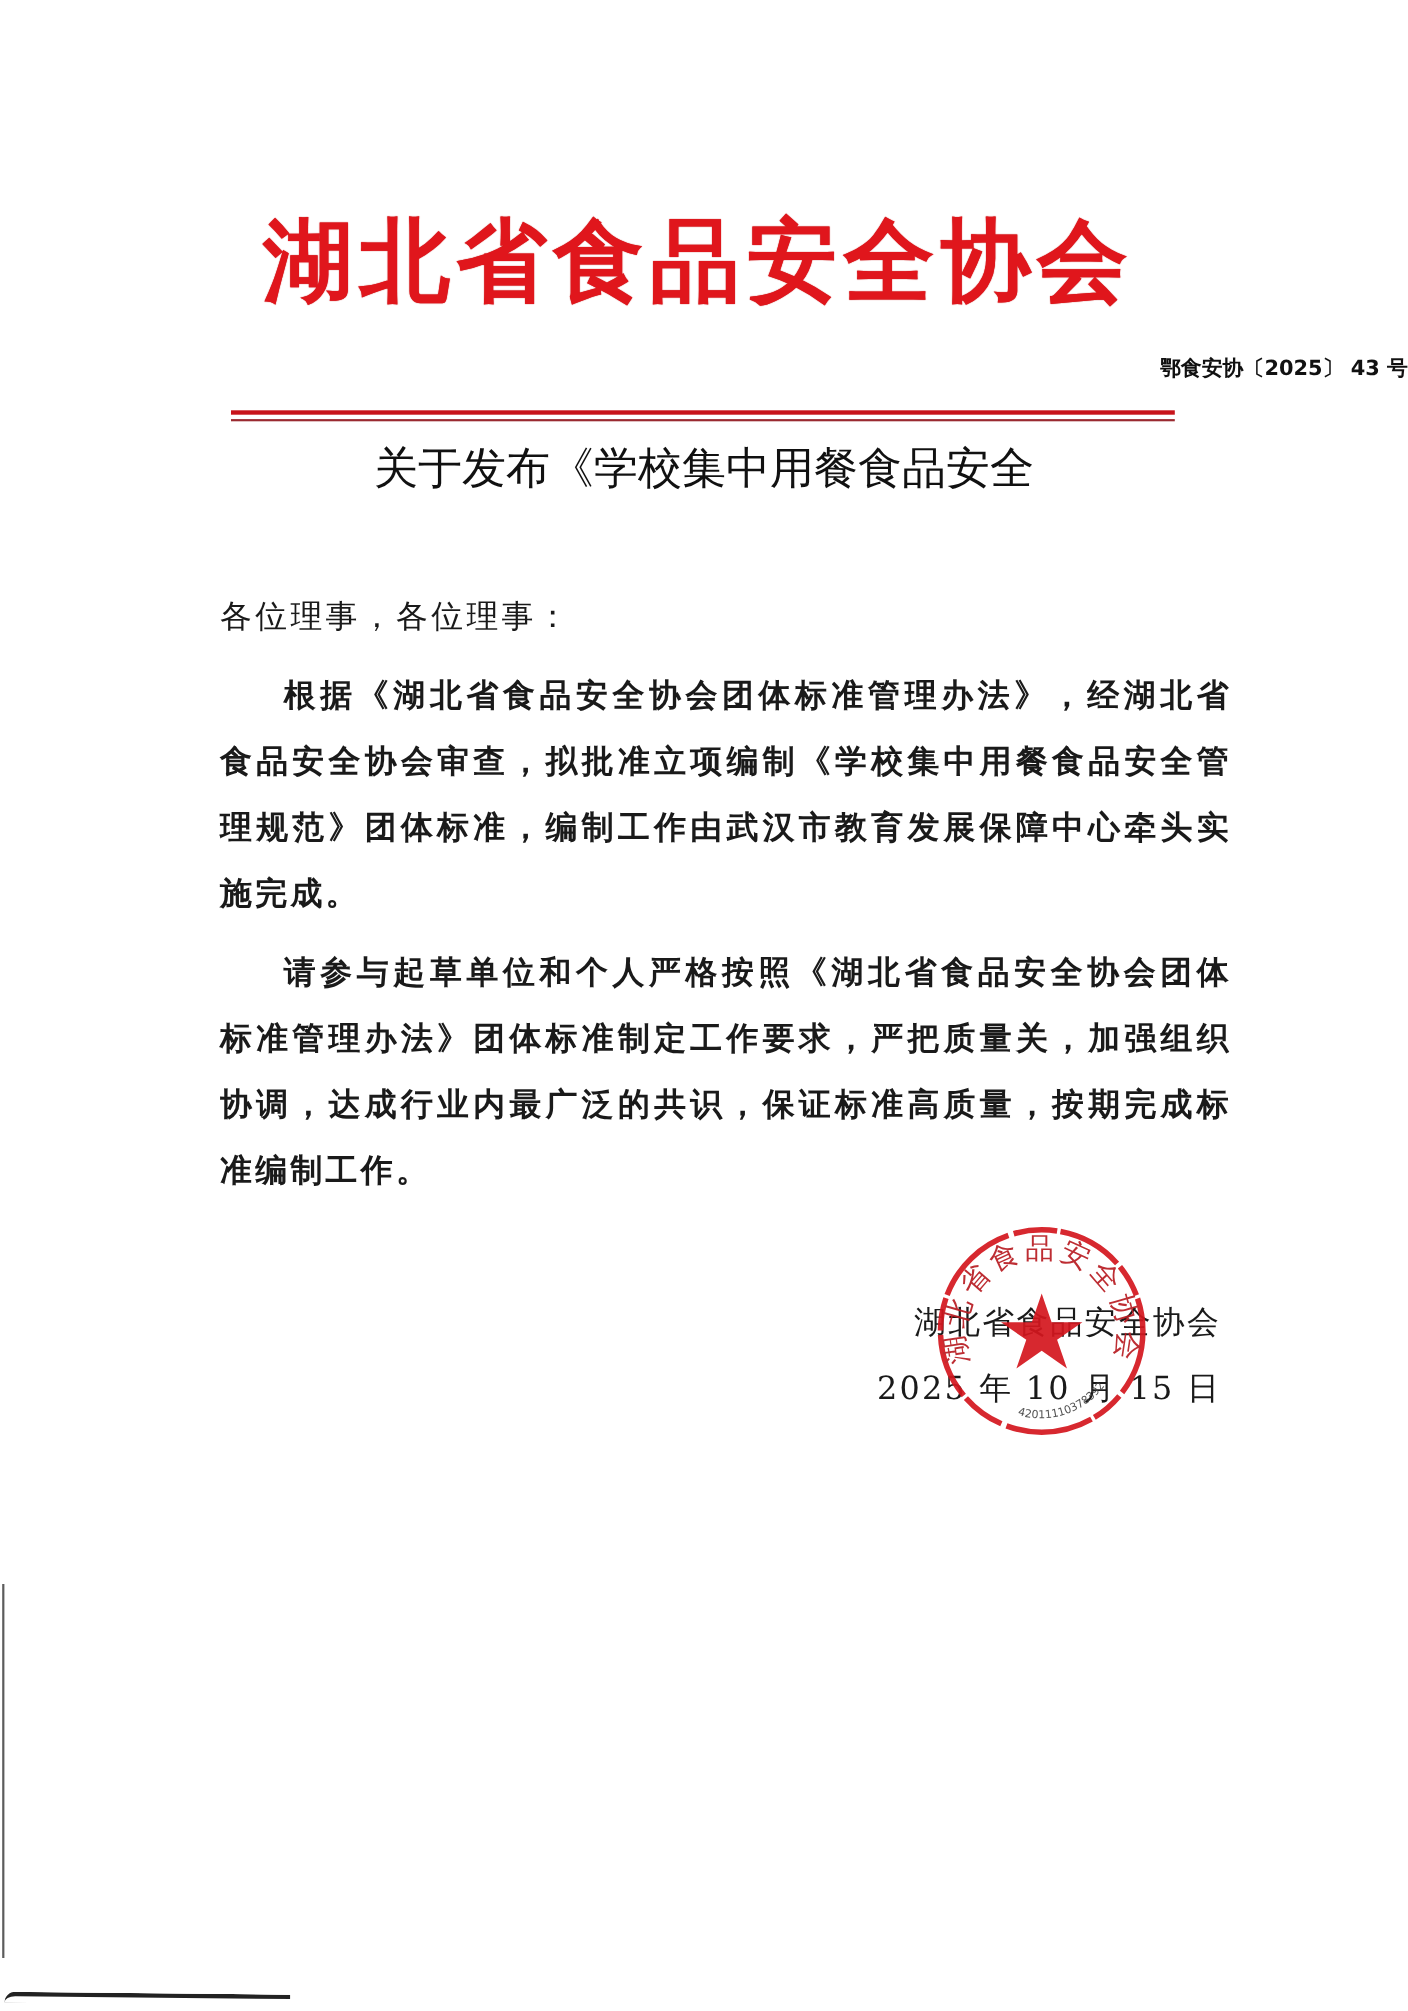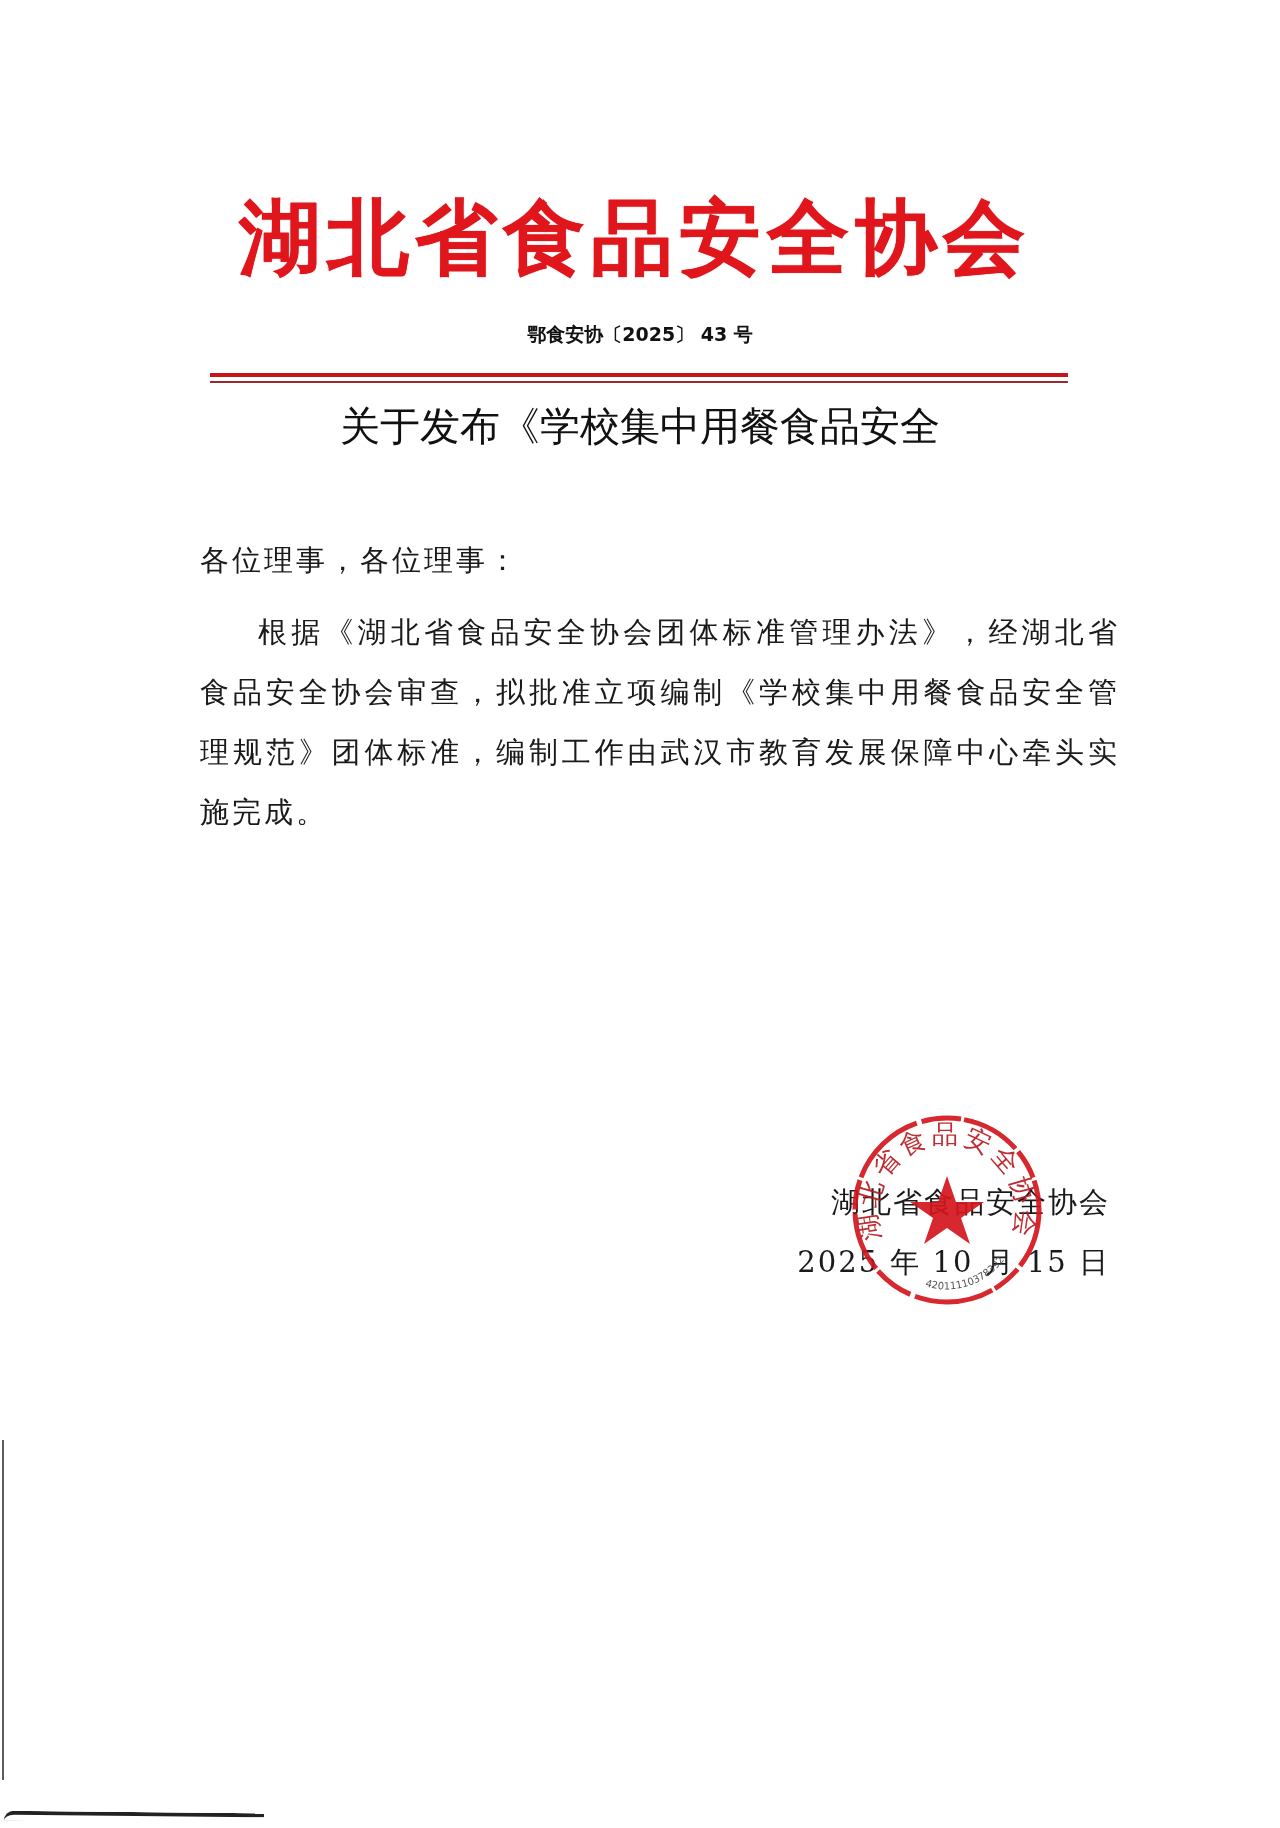--- a/index.html
+++ b/index.html
@@ -18,21 +18,21 @@
     }
     .org-header {
       position: absolute; left: 190px; top: 190px; width: 890px;
       text-align: center; color: #e0161c; font-weight: bold;
       font-size: 82px; letter-spacing: 6px; line-height: 96px;
       font-family: "DejaVu Sans", sans-serif;
       text-shadow: 0 0 1px #b00;
     }
     .doc-number {
       position: absolute; left: 0; top: 322px; width: 1280px;
-      text-align: center; font-size: 19px; font-weight: bold; color: #111;
+      text-align: right; font-size: 19px; font-weight: bold; color: #111;
     }
     .rule-thick {
       position: absolute; left: 210px; top: 373px; width: 858px; height: 4px;
       background: #c8141b;
     }
     .rule-thin {
       position: absolute; left: 210px; top: 381px; width: 858px; height: 2px;
       background: #9a2a30;
     }
     .title {
@@ -40,21 +40,21 @@
       text-align: center; font-size: 40px; line-height: 68px; color: #111;
       font-family: "DejaVu Serif", serif;
     }
     .title div { white-space: nowrap; }
     .body {
       position: absolute; left: 200px; top: 530px; width: 920px;
       font-size: 29px; line-height: 60px; color: #1a1a1a;
       letter-spacing: 3px; font-family: "DejaVu Sans", sans-serif;
     }
     .salutation { margin: 0; }
-    .para { margin: 12px 0 0 0; text-indent: 2em; text-align: justify; }
+    .para { margin: 12px 0 0 0; text-indent: 2em; text-align: justify; font-weight: bold; }
     .para + .para { margin-top: 12px; }
     .sign-block {
       position: absolute; left: 780px; top: 1172px; width: 330px;
       text-align: right; font-size: 29px; line-height: 60px; color: #1a1a1a;
       letter-spacing: 2px; font-family: "DejaVu Serif", serif;
       z-index: 2;
     }
     .seal {
       position: absolute; left: 847px; top: 1110px; width: 200px; height: 200px;
       z-index: 3; pointer-events: none; opacity: 0.92;
@@ -71,20 +71,21 @@
 <div class="rule-thick"></div>
 <div class="rule-thin"></div>
 
 <div class="title">
   <div>关于发布《学校集中用餐食品安全</div>
 </div>
 
 <div class="body">
   <p class="salutation">各位理事，各位理事：</p>
   <p class="para">根据《湖北省食品安全协会团体标准管理办法》，经湖北省食品安全协会审查，拟批准立项编制《学校集中用餐食品安全管理规范》团体标准，编制工作由武汉市教育发展保障中心牵头实施完成。</p>
+  <p class="para">请参与起草单位和个人严格按照《湖北省食品安全协会团体标准管理办法》团体标准制定工作要求，严把质量关，加强组织协调，达成行业内最广泛的共识，保证标准高质量，按期完成标准编制工作。</p>
 </div>
 
 <div class="sign-block">
   <div>湖北省食品安全协会</div>
   <div>2025 年 10 月 15 日</div>
 </div>
 
 <svg class="seal" viewBox="0 0 200 200" xmlns="http://www.w3.org/2000/svg">
   <defs>
     <path id="sealArc" d="M 32 120 A 70 70 0 1 1 168 120"></path>

